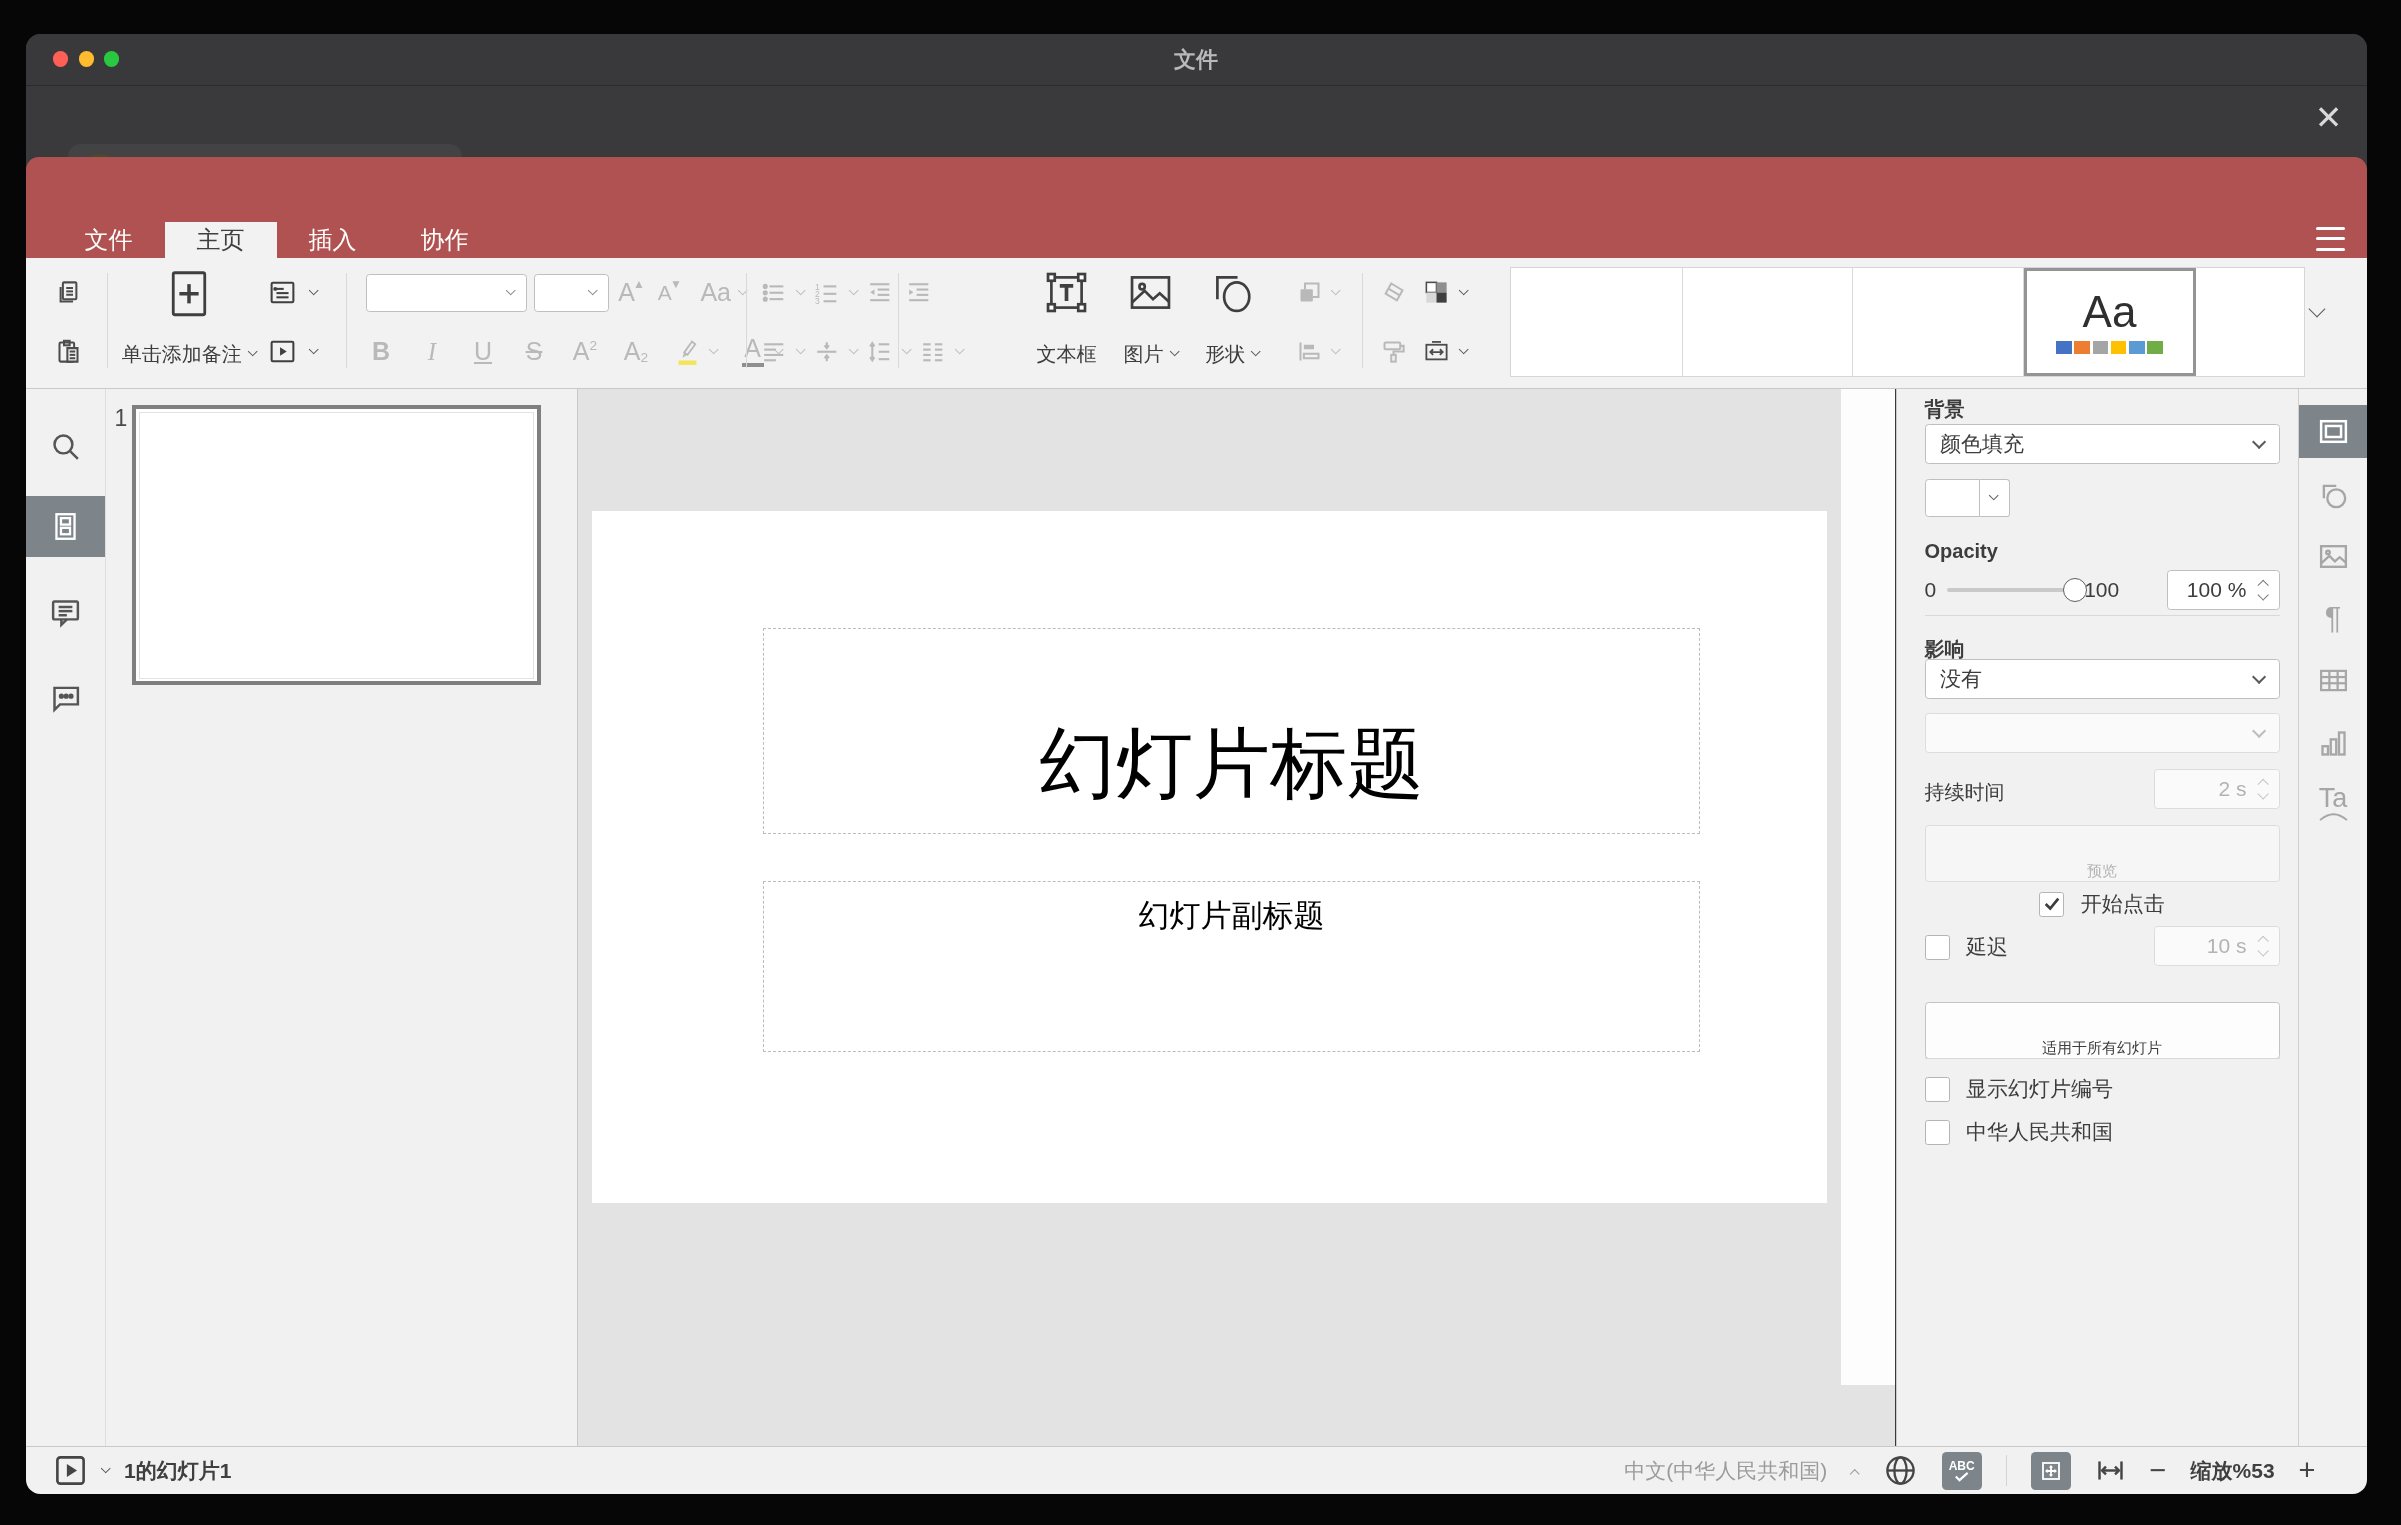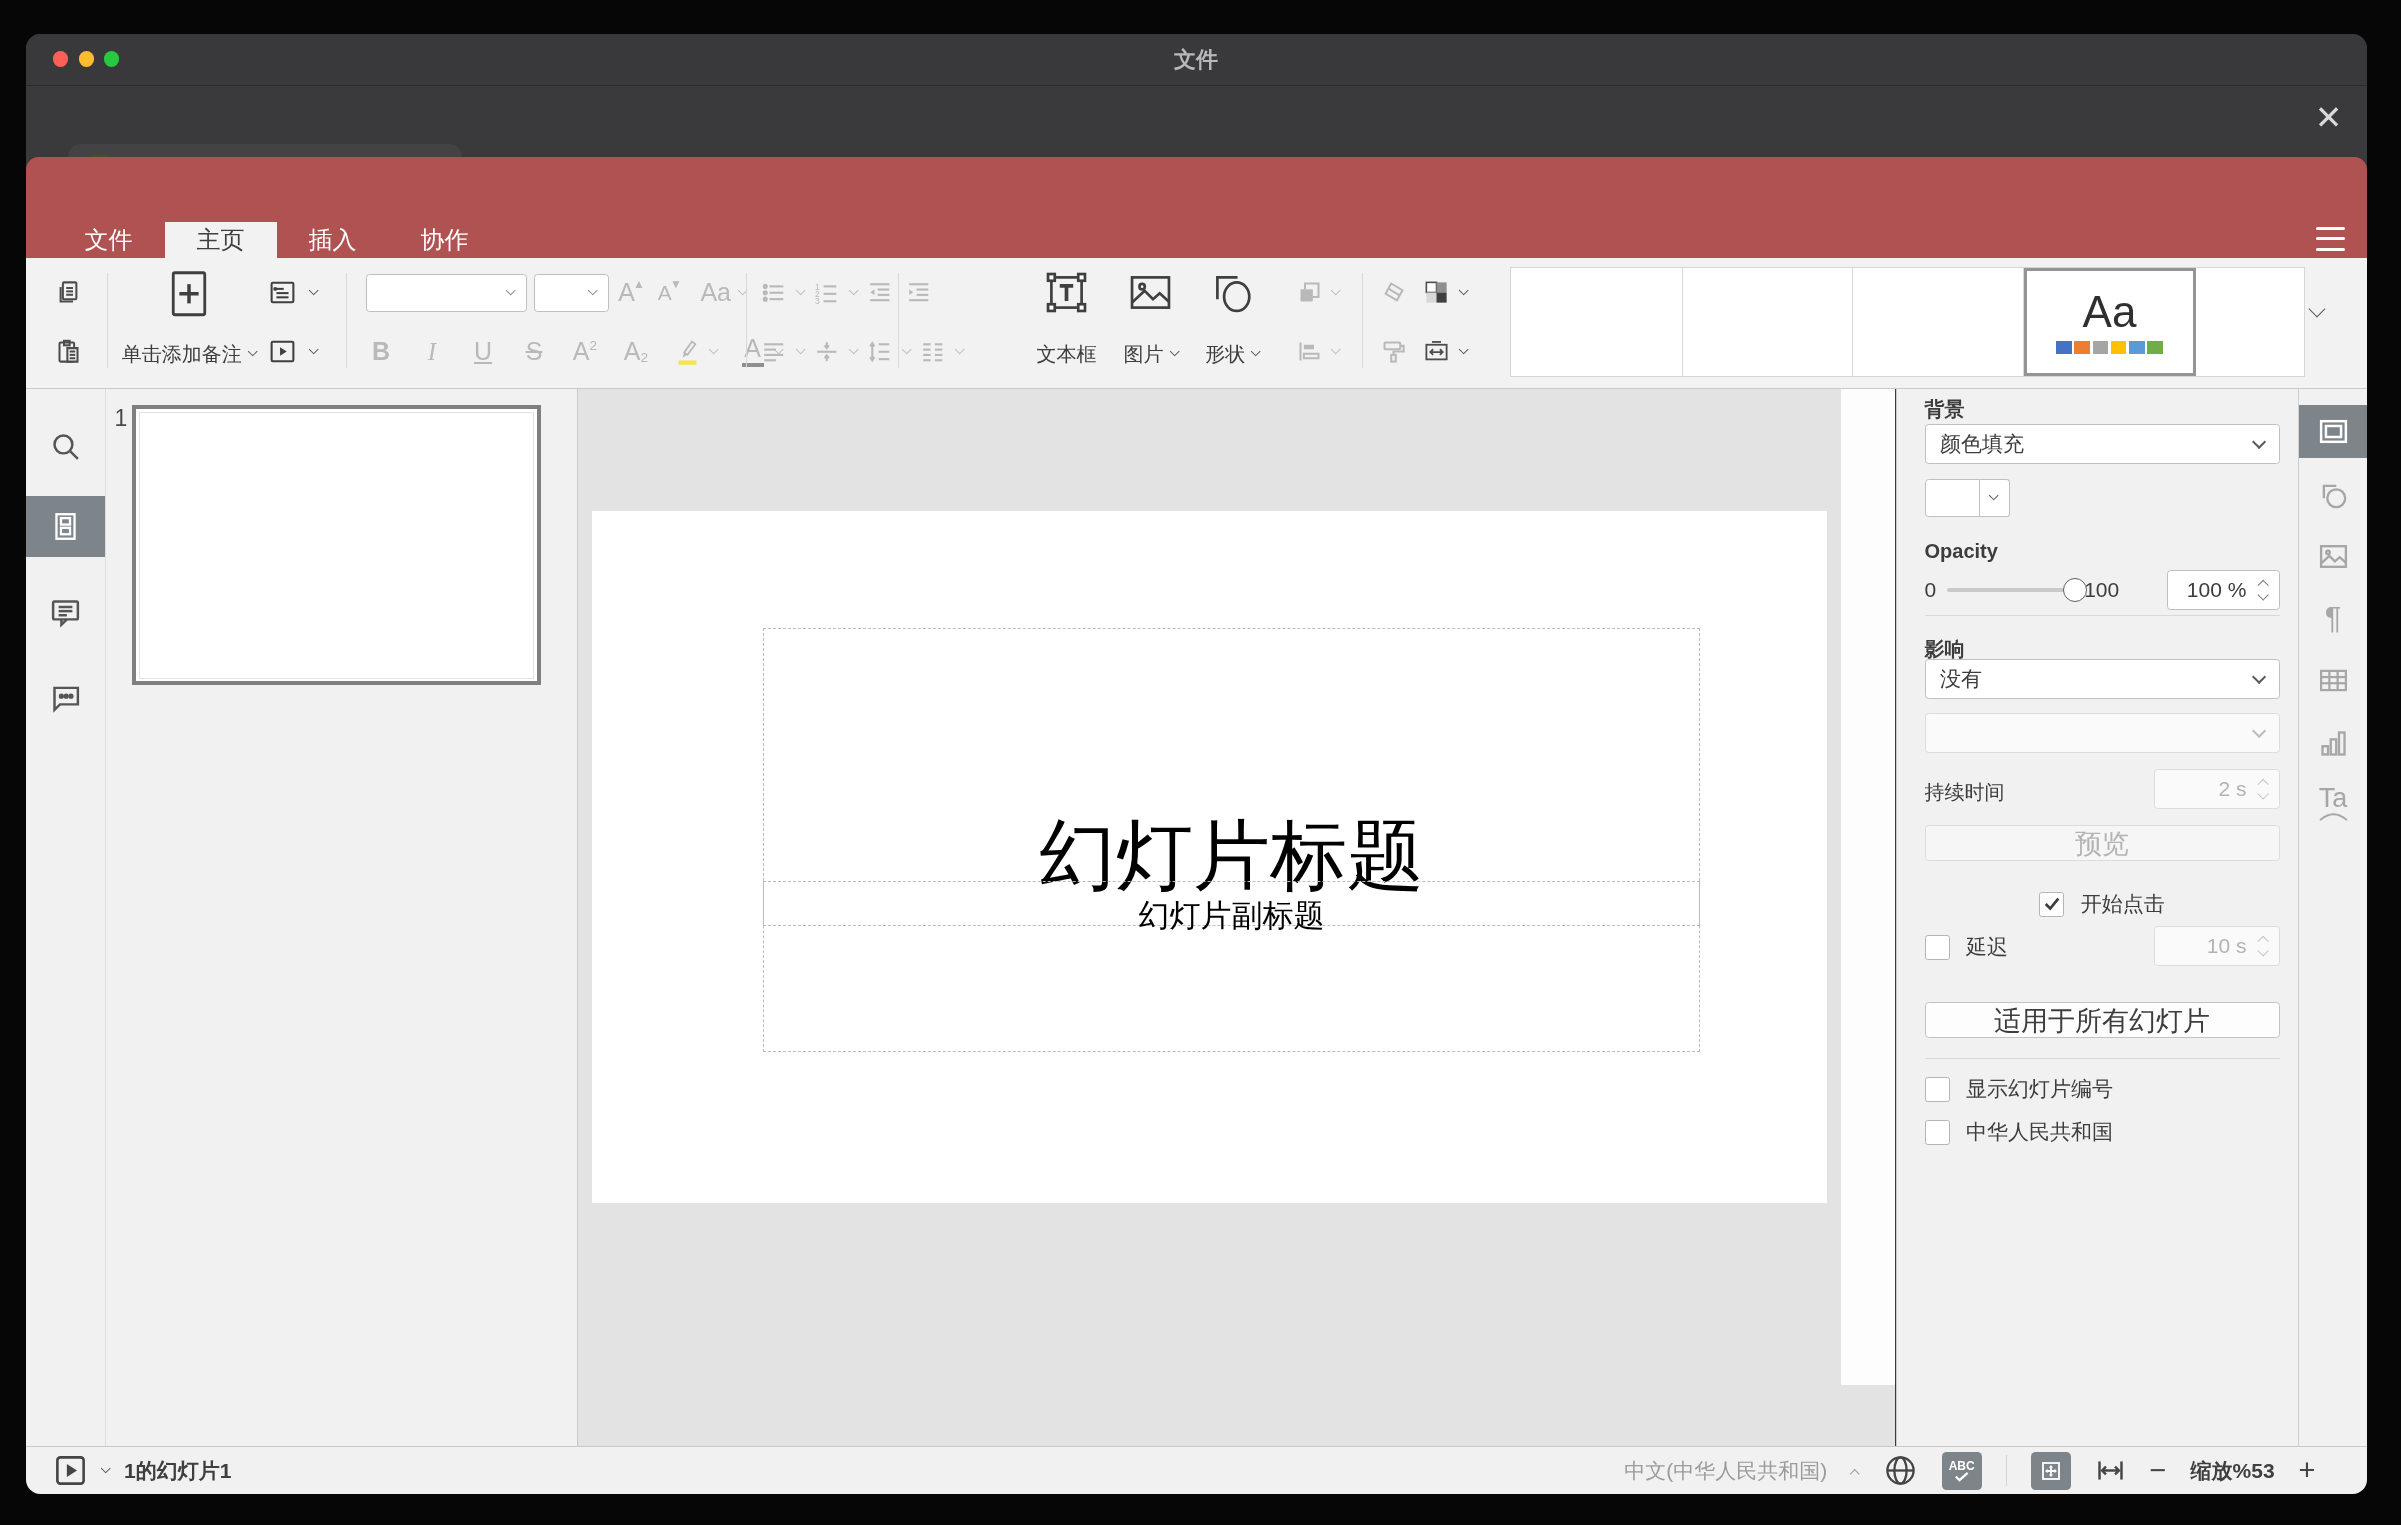--- a/index.html
+++ b/index.html
@@ -59,21 +59,21 @@
   .railitem{position:absolute;left:0;width:79px;height:61px;display:flex;align-items:center;justify-content:center;}
   .railitem.active{background:#7d858b;}
   .slidespanel{position:absolute;left:80px;top:0;width:471px;height:100%;background:#f1f1f1;border-right:0.9px solid #c9c9c9;}
   .thumb-num{position:absolute;left:9px;top:16.4px;font-size:23px;color:#4a4a4a;}
   .thumb{position:absolute;left:26.5px;top:16.4px;width:401px;height:272px;background:#fff;border:4.6px solid #7f7f7f;}
   .thumb-inner{position:absolute;inset:2.7px;border:0.9px solid #e3e3e3;background:#fff;}
   .canvas{position:absolute;left:552px;top:0;width:1317px;height:100%;background:#e3e3e3;}
   .scrollstrip{position:absolute;right:0;top:0;width:54px;height:996px;background:#fdfdfd;}
   .slide{position:absolute;left:14.6px;top:122px;width:1235px;height:692px;background:#fff;}
   .ph{position:absolute;border:1.8px dashed #bcbcbc;box-sizing:border-box;display:flex;justify-content:center;}
-  .ph-title{left:171px;top:117px;width:937px;height:298px;align-items:flex-end;}
+  .ph-title{left:171px;top:117px;width:937px;height:206px;align-items:flex-end;}
   .ph-title .t{font-size:77px;color:#000;padding-bottom:16.4px;}
   .ph-sub{left:171px;top:370px;width:937px;height:171px;align-items:flex-start;}
   .ph-sub .t{font-size:31px;color:#000;padding-top:12.8px;}
   .notes{position:absolute;left:0;bottom:0;width:100%;height:61px;border-top:0.9px solid #c6c6c6;
          display:flex;align-items:center;padding-left:33px;box-sizing:border-box;}
   .notes .t{font-size:27px;color:#3d3d3d;}
   
   .rpanel{position:absolute;left:1870px;top:0;width:401px;height:100%;background:#f1f1f1;border-left:0.9px solid #c9c9c9;}
   .rp{position:absolute;left:28px;width:355px;box-sizing:border-box;}
   .rp-label{font-size:20px;color:#3d3d3d;font-weight:bold;}
@@ -90,22 +90,22 @@
   .stepper i.dn{transform:rotate(45deg);margin-top:-3.6px;}
   .spin.dis .stepper i{border-color:#c3c3c3;}
   .hr{position:absolute;left:28px;width:355px;height:0.9px;background:#d9d9d9;}
   .slider-row{display:flex;align-items:center;font-size:21px;color:#3d3d3d;}
   .track{position:relative;height:4.6px;background:#c9c9c9;border-radius:2.7px;flex:0 0 128px;margin:0 9px 0 11px;}
   .knob{position:absolute;right:-12px;top:-10px;width:24px;height:24px;border-radius:50%;background:#fff;border:1.8px solid #5e5e5e;box-sizing:border-box;}
   .cbrow{display:flex;align-items:center;gap:16.4px;}
   .cb{width:25px;height:25px;background:#fff;border:1.4px solid #b5b5b5;border-radius:2.7px;box-sizing:border-box;
       display:flex;align-items:center;justify-content:center;}
   .cb-label{font-size:21px;color:#3d3d3d;}
-  .btn{height:36px;border:1.4px solid #c3c3c3;border-radius:3.6px;background:#fdfdfd;display:flex;align-items:flex-start;
-       justify-content:center;font-size:27px;color:#3d3d3d;box-sizing:border-box;}
+  .btn{height:57px;border:1.4px solid #c3c3c3;border-radius:3.6px;background:#fdfdfd;display:flex;align-items:flex-end;
+       justify-content:center;font-size:15px;color:#3d3d3d;box-sizing:border-box;}
   .btn.dis{background:#f6f6f6;border-color:#dcdcdc;color:#b3b3b3;}
   
   .rightrail{position:absolute;left:2272px;top:0;width:69px;height:100%;background:#f1f1f1;border-left:0.9px solid #cfcfcf;}
   .rr-item{position:absolute;left:0;width:69px;height:53px;display:flex;align-items:center;justify-content:center;}
   .rr-item.active{background:#7d858b;}
   .rr-glyph{font-size:31px;color:#a6a6a6;line-height:1;}
   .ta-wrap{display:flex;flex-direction:column;align-items:center;color:#a6a6a6;}
   .ta-wrap .txt{font-size:27px;line-height:1;}
   
   .statusbar{position:absolute;left:0;bottom:0;width:100%;height:47px;background:#f1f1f1;border-top:0.9px solid #c9c9c9;}

